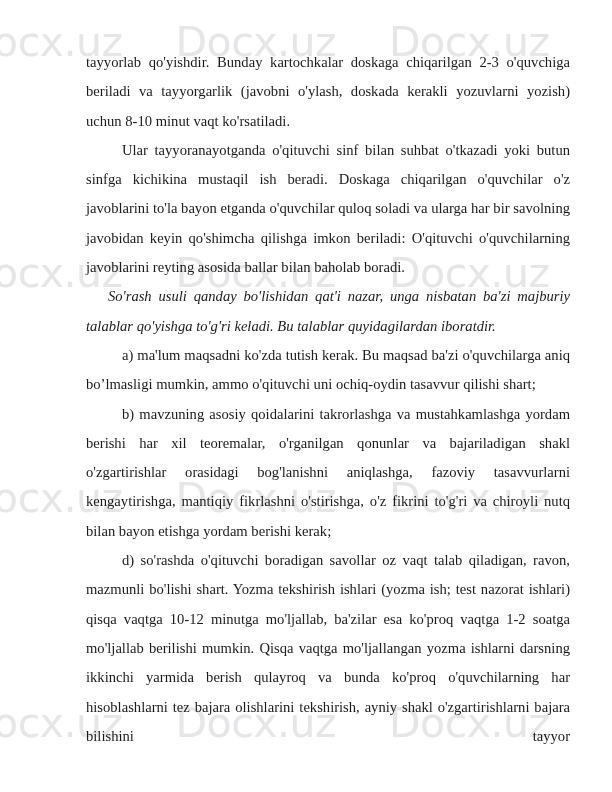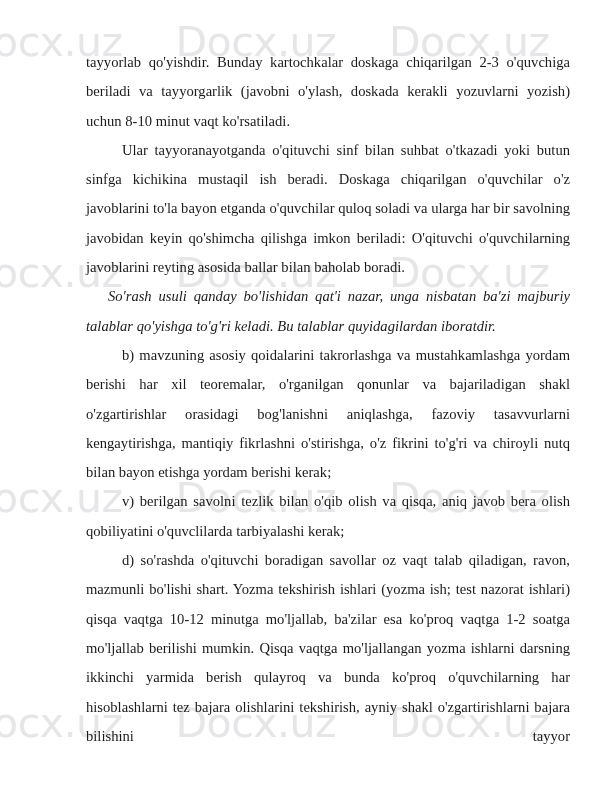--- a/index.html
+++ b/index.html
@@ -126,24 +126,24 @@
 
   <div id="text-layer">
     <div class="doc-body">
 
       <p class="para indent-none">tayyorlab qo'yishdir. Bunday kartochkalar doskaga chiqarilgan 2-3 o'quvchiga beriladi va tayyorgarlik (javobni o'ylash, doskada kerakli yozuvlarni yozish) uchun 8-10 minut vaqt ko'rsatiladi.</p>
 
       <p class="para indent-large">Ular tayyoranayotganda o'qituvchi sinf bilan suhbat o'tkazadi yoki butun sinfga kichikina mustaqil ish beradi. Doskaga chiqarilgan o'quvchilar o'z javoblarini to'la bayon etganda o'quvchilar quloq soladi va ularga har bir savolning javobidan keyin qo'shimcha qilishga imkon beriladi: O'qituvchi o'quvchilarning javoblarini reyting asosida ballar bilan baholab boradi.</p>
 
       <p class="para indent-small">So'rash usuli qanday bo'lishidan qat'i nazar, unga nisbatan ba'zi majburiy talablar qo'yishga to'g'ri keladi. Bu talablar quyidagilardan iboratdir.</p>
 
+      <p class="para indent-large">a) ma'lum maqsadni ko'zda tutish kerak. Bu maqsad ba'zi o'quvchilarga aniq bo’lmasligi mumkin, ammo o'qituvchi uni ochiq-oydin tasavvur qilishi shart;</p>
 
       <p class="para indent-large">b) mavzuning asosiy qoidalarini takrorlashga va mustahkamlashga yordam berishi har xil  teoremalar, o'rganilgan qonunlar va bajariladigan shakl o'zgartirishlar orasidagi bog'lanishni aniqlashga, fazoviy tasavvurlarni kengaytirishga, mantiqiy fikrlashni o'stirishga, o'z fikrini to'g'ri va chiroyli nutq bilan bayon etishga yordam berishi kerak;</p>
 
-      <p class="para indent-large">v) berilgan savolni tezlik bilan o'qib olish va qisqa, aniq javob bera olish qobiliyatini o'quvclilarda tarbiyalashi kerak;</p>
 
 
       <p class="para indent-large force-justify">d) so'rashda o'qituvchi boradigan savollar oz vaqt talab qiladigan, ravon, mazmunli bo'lishi shart. Yozma tekshirish ishlari (yozma ish; test nazorat ishlari) qisqa vaqtga   10-12 minutga mo'ljallab, ba'zilar esa ko'proq vaqtga 1-2 soatga mo'ljallab berilishi mumkin. Qisqa vaqtga mo'ljallangan yozma ishlarni  darsning ikkinchi yarmida berish qulayroq va bunda ko'proq o'quvchilarning har hisoblashlarni tez bajara olishlarini tekshirish, ayniy  shakl o'zgartirishlarni bajara bilishini tayyor</p>
 
     </div>
   </div>
 
 </div>
 
 </body></html>

